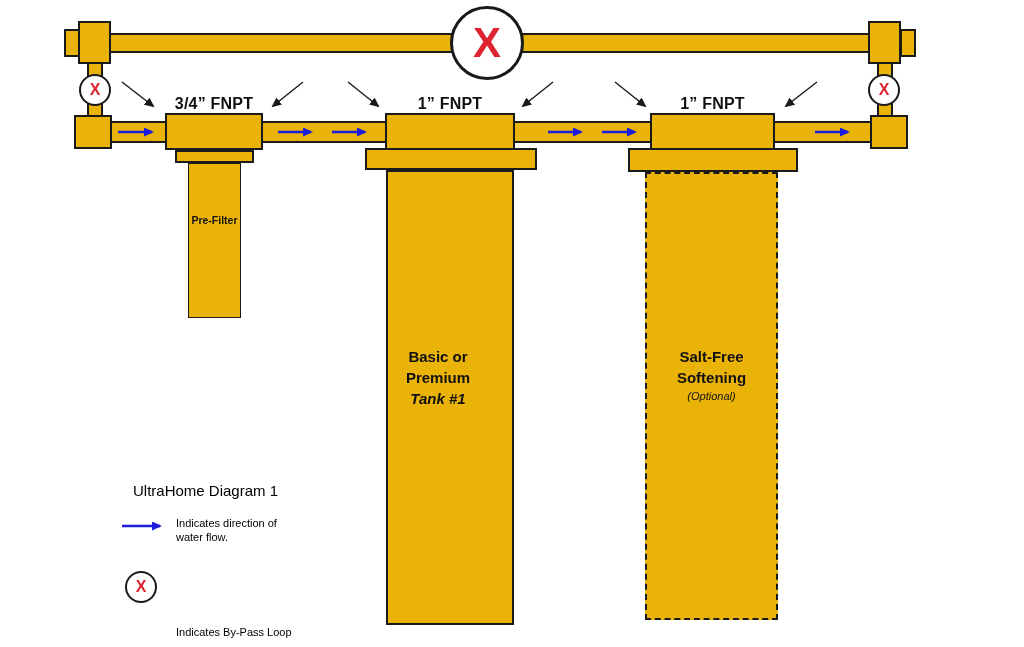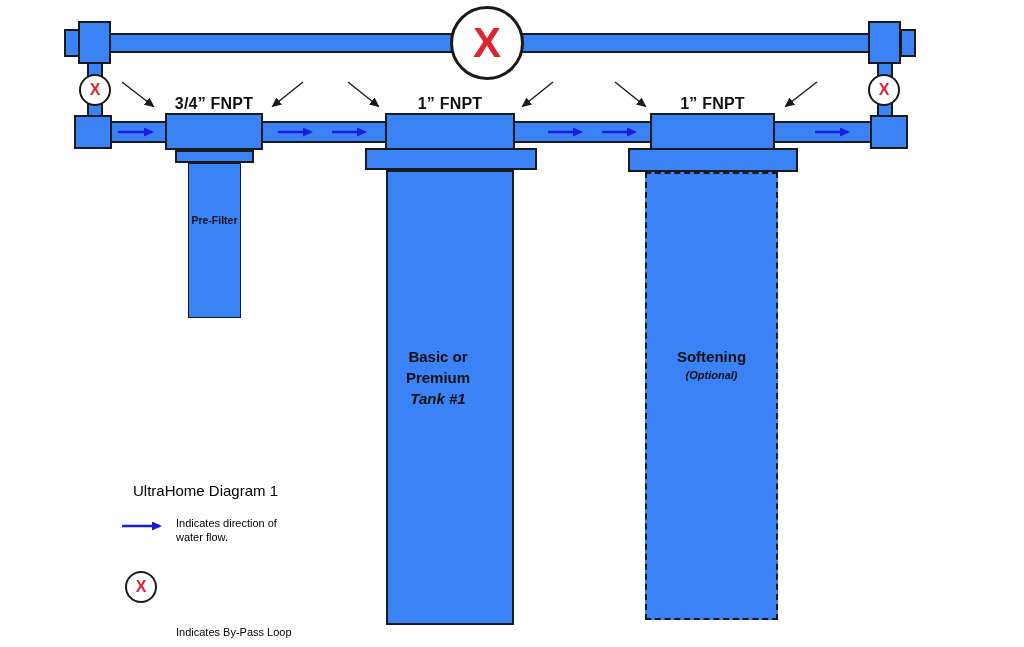--- a/index.html
+++ b/index.html
@@ -5,36 +5,36 @@
   :root{
     --flow-arrow:#1c1cdd;
     --bypass-x:#de2430;
     --line:#1a1a1a;
   }
   html,body{margin:0;padding:0;background:#fff;}
   .stage{
     position:relative;width:1024px;height:647px;background:#ffffff;overflow:hidden;
     font-family:"Liberation Sans","DejaVu Sans",sans-serif;color:#111;
   }
-  .box{position:absolute;background:#3b82f6;border:2px solid var(--line,#1a1a1a);box-sizing:border-box;}
+  .box{position:absolute;background:#eab308;border:2px solid var(--line,#1a1a1a);box-sizing:border-box;}
   .dashed{border-style:dashed;}
   .circle{
     position:absolute;background:#fff;border:2px solid var(--line,#1a1a1a);border-radius:50%;
     box-sizing:border-box;display:flex;align-items:center;justify-content:center;
   }
   .xmark{
     color:var(--bypass-x,#de2430);font-weight:bold;line-height:1;
     font-family:"Liberation Sans","DejaVu Sans",sans-serif;
   }
   .portlabel{
     position:absolute;text-align:center;font-weight:bold;font-size:16px;letter-spacing:0.2px;
   }
   .tanktext{position:absolute;text-align:center;font-weight:bold;font-size:15px;line-height:21px;}
   .tanktext .ital{font-style:italic;}
-  .tanktext .small{font-style:italic;font-weight:bold;font-size:11px;line-height:16px;}
+  .tanktext .small{font-style:italic;font-weight:normal;font-size:11px;line-height:16px;}
   .prefilter-label{
     position:absolute;width:100%;text-align:center;top:50px;font-weight:bold;font-size:10.5px;
   }
   .legend-title{position:absolute;left:133px;top:482px;font-size:15px;color:#000;}
   .legend-small{position:absolute;font-size:11px;line-height:14px;color:#000;}
   svg.overlay{position:absolute;left:0;top:0;pointer-events:none;}
   .flowline{stroke:var(--flow-arrow,#1c1cdd);stroke-width:2.4;}
   .ptrline{stroke:var(--line,#1a1a1a);stroke-width:1.4;}
 </style>
 </head>
@@ -70,20 +70,21 @@
     <div>Basic or</div>
     <div>Premium</div>
     <div class="ital">Tank #1</div>
   </div>
 
   <div class="portlabel" style="left:650px;top:95px;width:125px;">1” FNPT</div>
   <div class="box" style="left:650px;top:113px;width:125px;height:37px;"></div>
   <div class="box" style="left:628px;top:148px;width:170px;height:24px;"></div>
   <div class="box dashed" style="left:645px;top:172px;width:133px;height:448px;"></div>
   <div class="tanktext" style="left:645px;top:346px;width:133px;">
+    <div>Salt-Free</div>
     <div>Softening</div>
     <div class="small">(Optional)</div>
   </div>
 
   <svg class="overlay" width="1024" height="647" viewBox="0 0 1024 647">
     <defs>
       <marker id="arrowBlue" markerWidth="10" markerHeight="9" refX="8" refY="4.5" orient="auto" markerUnits="userSpaceOnUse">
         <path d="M0,0 L10,4.5 L0,9 z" style="fill:var(--flow-arrow,#1c1cdd)"></path>
       </marker>
       <marker id="arrowBlack" markerWidth="10" markerHeight="9" refX="8" refY="4.5" orient="auto" markerUnits="userSpaceOnUse">

